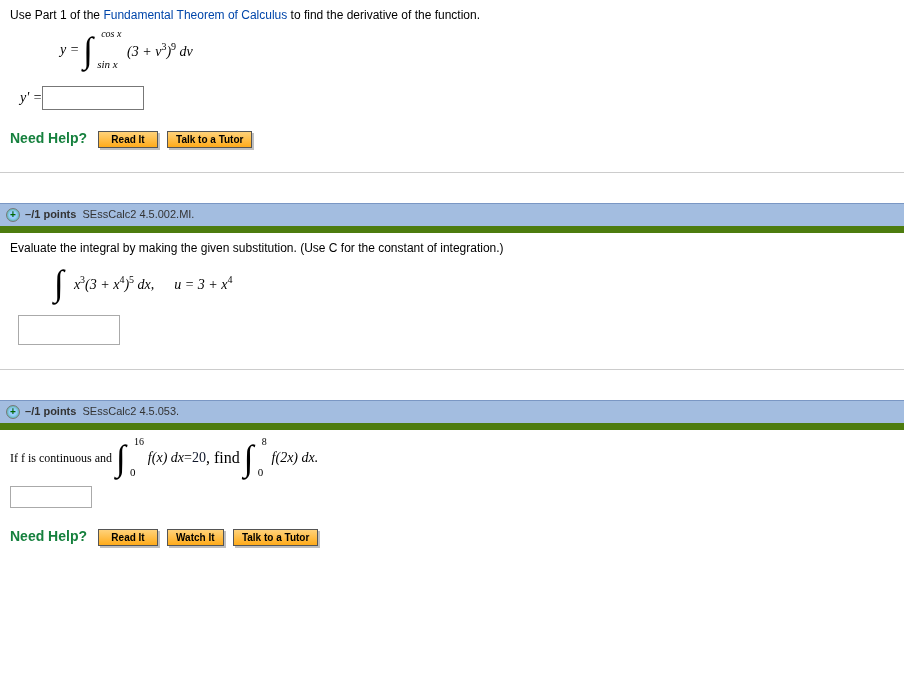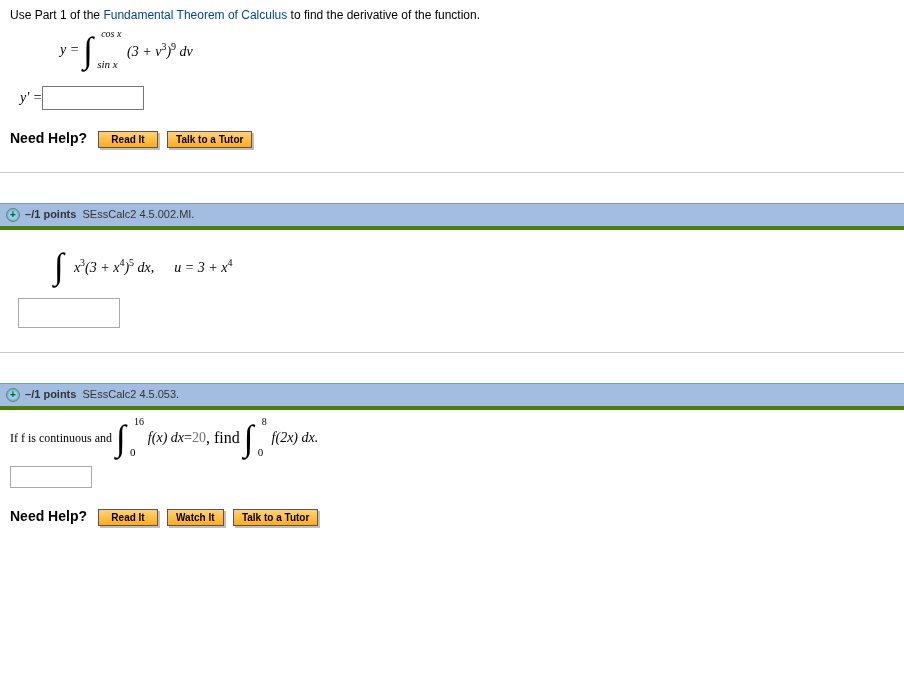--- a/index.html
+++ b/index.html
@@ -12,21 +12,21 @@
     width: 904px;
   }
   .content-block {
     padding: 8px 10px 24px 10px;
   }
   .link-blue {
     color: #0046aa;
     text-align: center;
   }
   .need-help {
-    color: #000000;
+    color: #15803d;
     font-weight: bold;
     font-size: 14px;
     display: inline-block;
     margin-right: 8px;
   }
   .help-row {
     margin-top: 20px;
   }
   .help-btn {
     display: inline-block;
@@ -39,21 +39,21 @@
     margin-right: 6px;
     cursor: pointer;
     box-shadow: 2px 2px 0 rgba(0,0,0,0.25);
   }
   .help-btn.small {
     padding: 2px 12px;
   }
   .section-header {
     background: #a3bde0;
     border-top: 1px solid #7a97c4;
-    border-bottom: 4px solid #4d7c0f;
+    border-bottom: 7px solid #4d7c0f;
     padding: 4px 6px;
     font-size: 11px;
     color: #333;
   }
   .plus-icon {
     display: inline-block;
     width: 12px;
     height: 12px;
     line-height: 12px;
     text-align: center;
@@ -118,21 +118,21 @@
   hr.sep {
     border: none;
     border-top: 1px solid #ccc;
     margin: 0;
   }
   .q3-row {
     display:flex;
     align-items:center;
     padding:10px;
   }
-  .red { color: #737373; }
+  .red { color: #0f172a; }
 </style>
 </head>
 <body>
 
 <div class="content-block">
   <div>
     <span>Use Part 1 of the </span><span class="link-blue">Fundamental Theorem of Calculus</span><span> to find the derivative of the function.</span>
   </div>
 
   <div class="math-row math">
@@ -162,20 +162,21 @@
 <hr class="sep">
 <div style="height:30px;"></div>
 
 <div class="section-header">
   <span class="plus-icon">+</span>
   <b>–/1 points</b>
   &nbsp;<span>SEssCalc2 4.5.002.MI.</span>
 </div>
 
 <div class="content-block">
+  <div>Evaluate the integral by making the given substitution. (Use C for the constant of integration.)</div>
 
   <div class="math-row math" style="margin-left:40px;">
     <span class="intbox">
       <span class="integral">∫</span>
     </span>
     <span style="margin-left:6px;">
       <span>x</span><span class="supc">3</span><span>(3 + x</span><span class="supc">4</span><span>)</span><span class="supc">5</span><span> dx,</span>
     </span>
     <span style="margin-left:20px;">
       <span>u = 3 + x</span><span class="supc">4</span>

